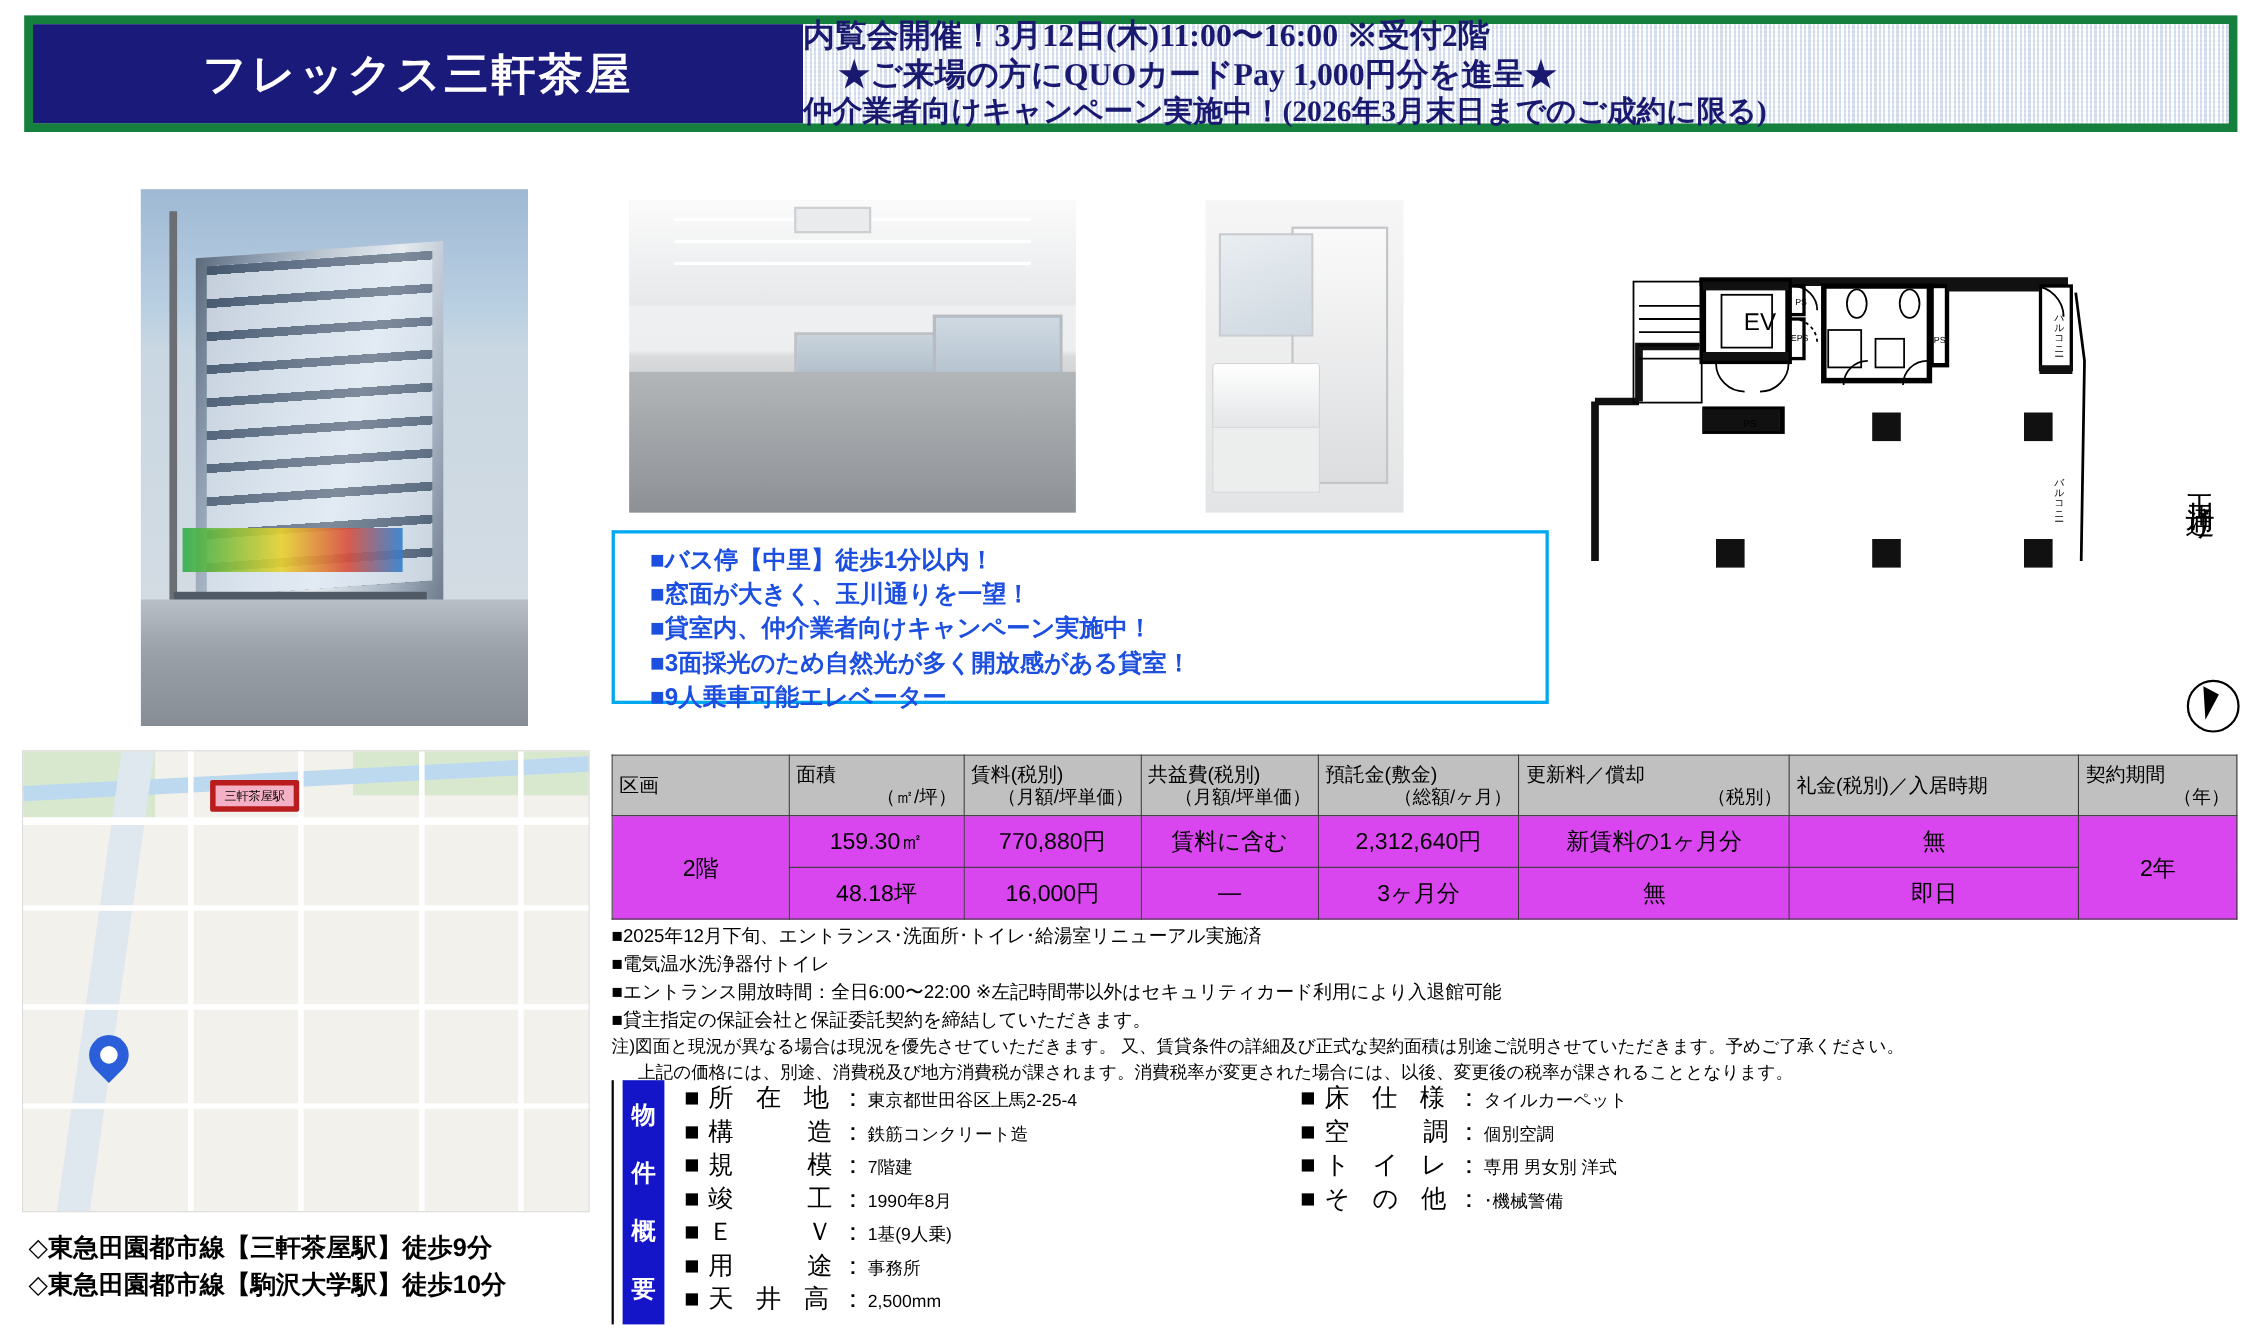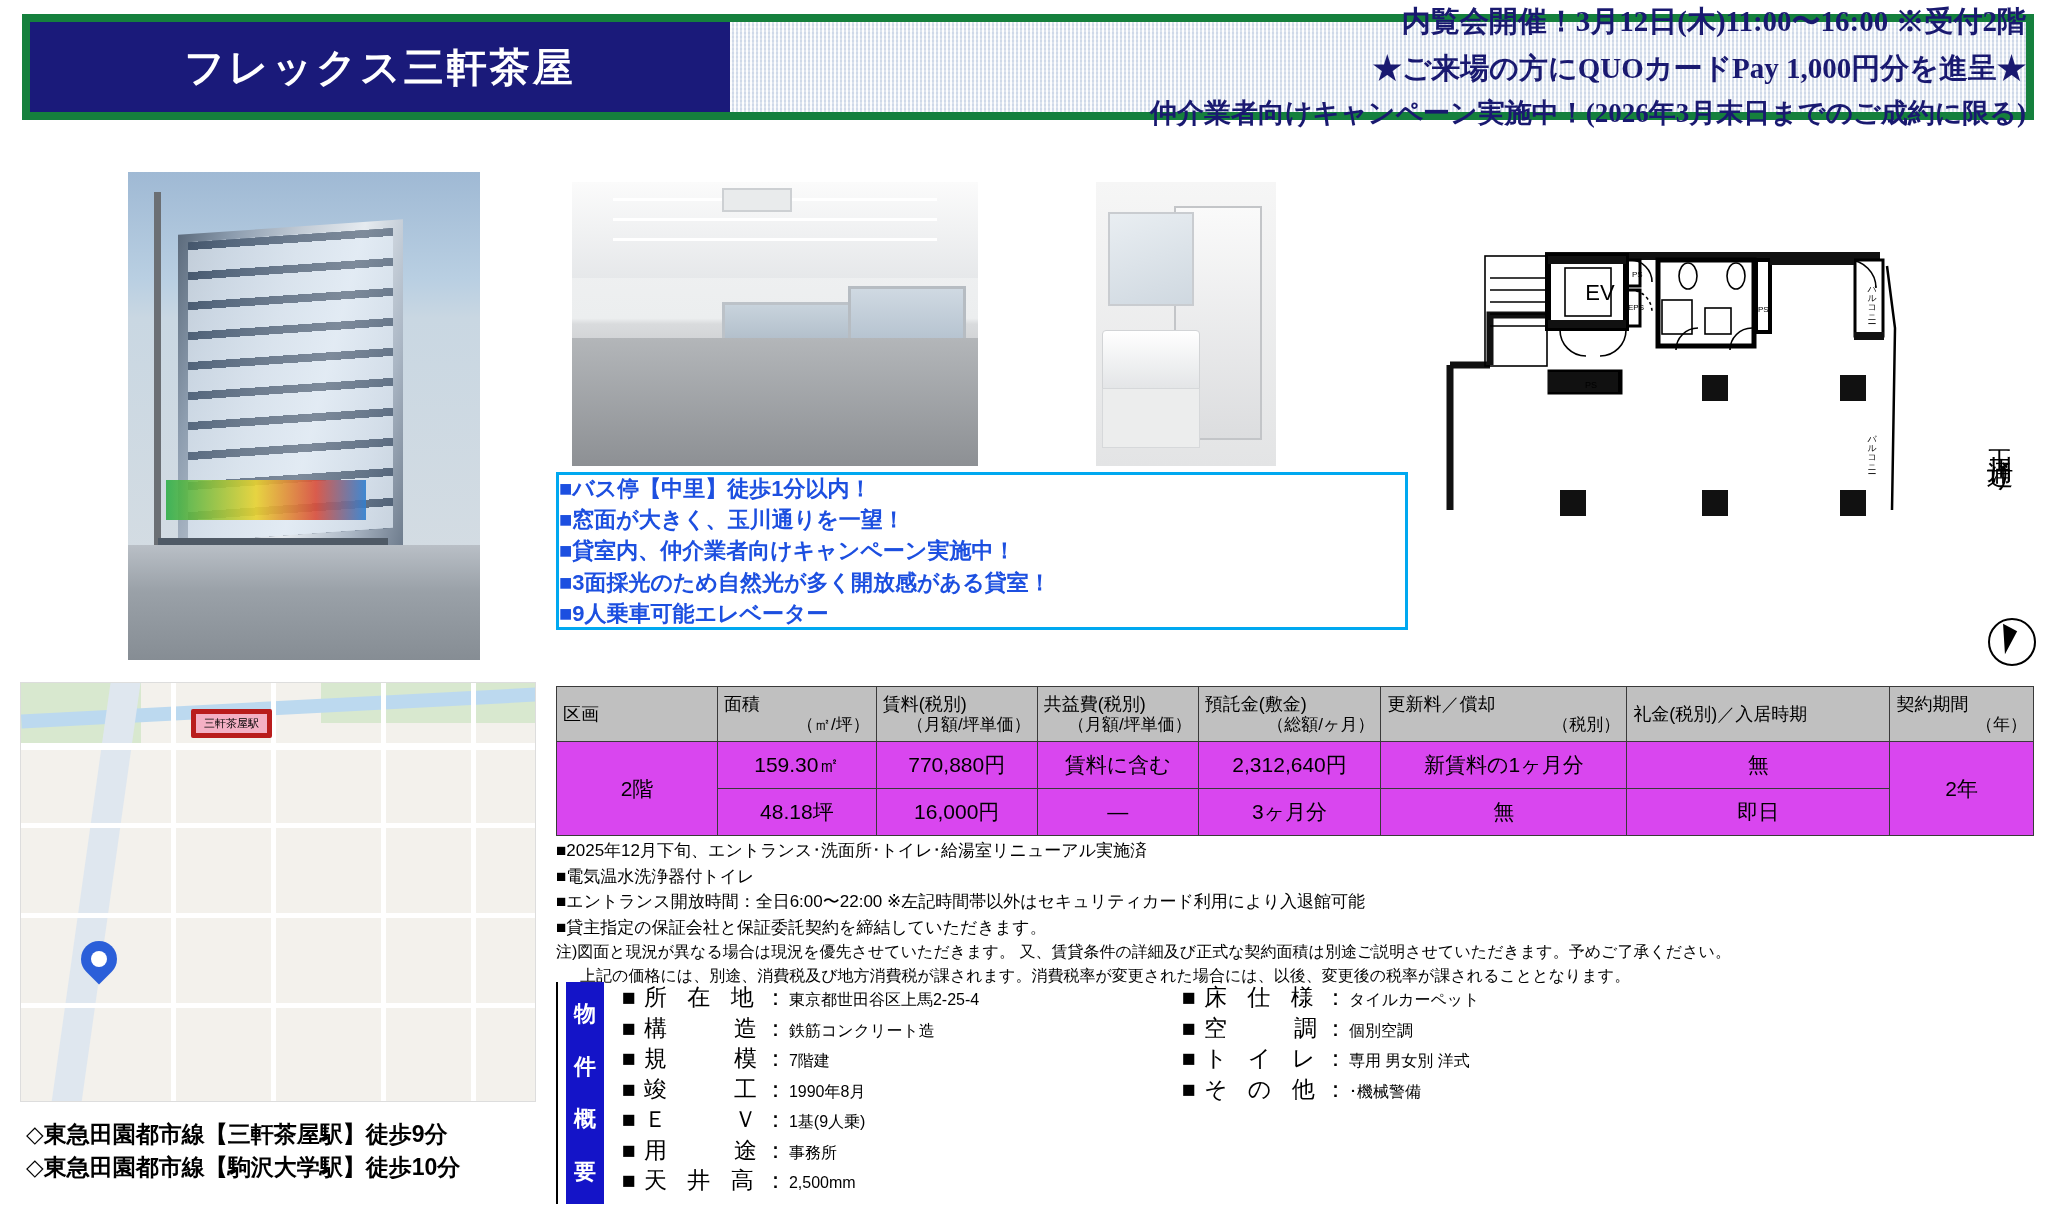--- a/index.html
+++ b/index.html
@@ -15,25 +15,25 @@
           border:8px solid #15803d;box-sizing:border-box;display:flex;
           background:#e9edf5;}
   .header-title{width:700px;background:#1a1a7a;display:flex;align-items:center;justify-content:center;}
   .header-title span{color:#ffffff;font-size:40px;font-weight:bold;letter-spacing:3px;
         font-family:"Liberation Serif","DejaVu Serif",serif;}
   .header-banner{flex:1;position:relative;
         background:
           repeating-linear-gradient(90deg,rgba(255,255,255,.85) 0 2px,rgba(198,210,228,.55) 2px 4px),
           repeating-linear-gradient(0deg,rgba(255,255,255,.6) 0 2px,rgba(205,215,232,.45) 2px 4px),
           #e5eaf3;
-        display:flex;flex-direction:column;align-items:flex-end;justify-content:center;gap:14px;}
+        display:flex;flex-direction:column;align-items:flex-start;justify-content:center;gap:2px;}
   .banner-line{color:#191970;font-weight:bold;line-height:1.12;white-space:nowrap;
         font-family:"Liberation Serif","DejaVu Serif",serif;}
   .bl1{font-size:29px;}
-  .bl2{font-size:29px;}
+  .bl2{font-size:29px;padding-left:32px;}
   .bl3{font-size:27px;}
 
   
   .photo{position:absolute;overflow:hidden;background:#cfd4da;}
   .ph-ext{left:128px;top:172px;width:352px;height:488px;
       background:
         linear-gradient(180deg,#9fb9d4 0%,#b9cfe2 22%,#c9d7e2 30%,#d8dee3 100%);}
   .ph-ext .bldg{position:absolute;left:50px;top:55px;width:225px;height:330px;
       background:linear-gradient(105deg,#5c6b7c 0%,#8d9daf 18%,#c3ccd6 40%,#e6ebf0 60%,#aab6c4 82%,#6d7b8c 100%);
       transform:skewY(-4deg);}
@@ -73,23 +73,23 @@
   
   .floorplan{position:absolute;left:1440px;top:160px;width:600px;height:360px;}
   .fp-label{position:absolute;right:22px;top:268px;width:34px;
       writing-mode:vertical-rl;font-size:27px;letter-spacing:6px;
       font-family:"Liberation Serif","DejaVu Serif",serif;}
   .compass{position:absolute;right:20px;top:618px;width:44px;height:44px;border:2px solid #000;border-radius:50%;}
   .compass::after{content:"";position:absolute;left:6px;top:6px;width:0;height:0;
       border-left:16px solid transparent;border-top:26px solid #000;transform:rotate(28deg);}
 
   
-  .features{position:absolute;left:556px;top:472px;width:852px;height:158px;
+  .features{position:absolute;left:556px;top:482px;width:852px;height:158px;
       border:3px solid #00a8f0;box-sizing:border-box;background:#fff;
-      padding:8px 0;display:flex;flex-direction:column;justify-content:center;}
+      padding:8px 32px;display:flex;flex-direction:column;justify-content:space-between;}
   .feature{color:#1c4fe0;font-size:22px;font-weight:bold;line-height:1.42;white-space:nowrap;}
 
   
   .map{position:absolute;left:20px;top:682px;width:516px;height:420px;
       background:#f3f1ec;overflow:hidden;border:1px solid #ddd;box-sizing:border-box;}
   .map .road{position:absolute;background:#fff;}
   .map .big{position:absolute;background:#dfe7ef;}
   .map .green{position:absolute;background:#d8e8cf;}
   .map .river{position:absolute;background:#bcd9ef;}
   .map .pin{position:absolute;left:60px;top:258px;width:36px;height:36px;background:#2b5fd9;

